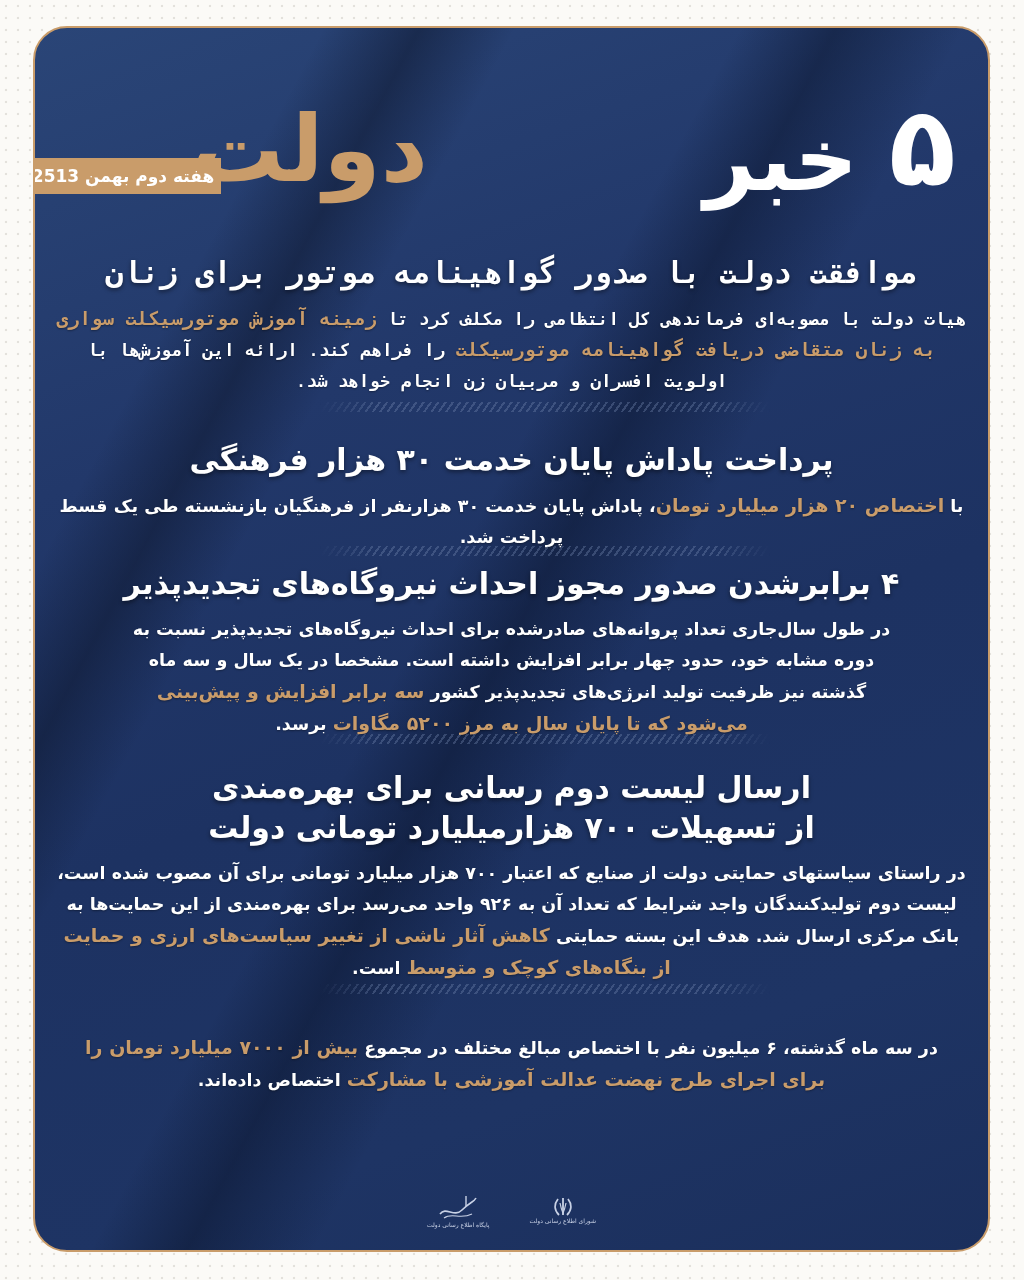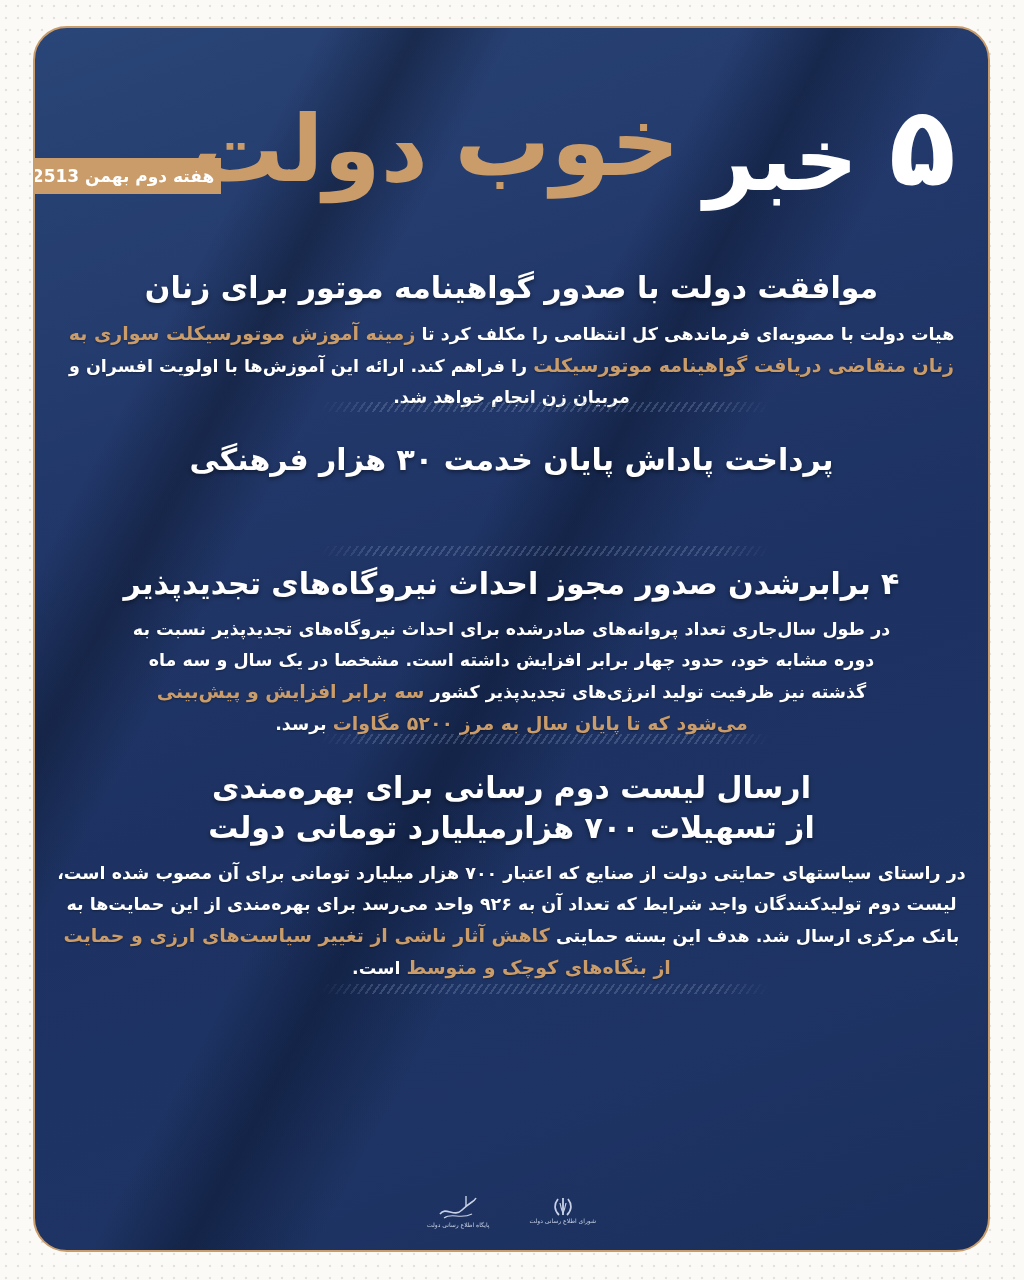--- a/index.html
+++ b/index.html
@@ -73,50 +73,51 @@
     }
   </style>
 </head>
 <body>
 
 <div class="card">
 
   <div class="header">
     <div class="title-num">۵</div>
     <div class="title-khabar">خبر</div>
-    <div class="title-khub">خوب</div>
     <div class="title-dolat">دولت</div>
     <div class="date-badge">هفته دوم بهمن 2513</div>
   </div>
 
-  <div class="news" style="top:240px;">
+  <div class="news" style="top:227px;font-family:Liberation Mono, monospace;">
     <h2>موافقت دولت با صدور گواهینامه موتور برای زنان</h2>
     <p><span>هیات دولت با مصوبه‌ای فرماندهی کل انتظامی را مکلف کرد تا </span><span class="hl">زمینه آموزش موتورسیکلت سواری به زنان متقاضی دریافت گواهینامه موتورسیکلت</span><span> را فراهم کند. ارائه این آموزش‌ها با اولویت افسران و مربیان زن انجام خواهد شد.</span></p>
   </div>
   <div class="sep" style="top:374px;"></div>
 
   <div class="news" style="top:412px;">
     <h2>پرداخت پاداش پایان خدمت ۳۰ هزار فرهنگی</h2>
+    <p><span>با </span><span class="hl">اختصاص ۲۰ هزار میلیارد تومان</span><span>، پاداش پایان خدمت ۳۰ هزارنفر از فرهنگیان بازنشسته طی یک قسط پرداخت شد.</span></p>
   </div>
   <div class="sep" style="top:518px;"></div>
 
   <div class="news" style="top:536px;">
     <h2>۴ برابرشدن صدور مجوز احداث نیروگاه‌های تجدیدپذیر</h2>
     <p style="width:760px;"><span>در طول سال‌جاری تعداد پروانه‌های صادرشده برای احداث نیروگاه‌های تجدیدپذیر نسبت به دوره مشابه خود، حدود چهار برابر افزایش داشته است. مشخصا در یک سال و سه ماه گذشته نیز ظرفیت تولید انرژی‌های تجدیدپذیر کشور </span><span class="hl">سه برابر افزایش و پیش‌بینی می‌شود که تا پایان سال به مرز ۵۲۰۰ مگاوات</span><span> برسد.</span></p>
   </div>
   <div class="sep" style="top:706px;"></div>
 
   <div class="news" style="top:740px;">
     <h2>ارسال لیست دوم رسانی برای بهره‌مندی</h2>
     <h2>از تسهیلات ۷۰۰ هزارمیلیارد تومانی دولت</h2>
     <p style="width:910px;"><span>در راستای سیاستهای حمایتی دولت از صنایع که اعتبار ۷۰۰ هزار میلیارد تومانی برای آن مصوب شده است، لیست دوم تولیدکنندگان واجد شرایط که تعداد آن به ۹۲۶ واحد می‌رسد برای بهره‌مندی از این حمایت‌ها به بانک مرکزی ارسال شد. هدف این بسته حمایتی </span><span class="hl">کاهش آثار ناشی از تغییر سیاست‌های ارزی و حمایت از بنگاه‌های کوچک و متوسط</span><span> است.</span></p>
   </div>
   <div class="sep" style="top:956px;"></div>
 
   <div class="news" style="top:994px;">
+    <p style="width:860px;"><span>در سه ماه گذشته، ۶ میلیون نفر با اختصاص مبالغ مختلف در مجموع </span><span class="hl">بیش از ۷۰۰۰ میلیارد تومان را برای اجرای طرح نهضت عدالت آموزشی با مشارکت</span><span> اختصاص داده‌اند.</span></p>
   </div>
 
   <div class="footer">
     <div class="logo">
       <svg width="44" height="30" viewBox="0 0 44 30">
         <path d="M4 22 C10 14, 18 26, 26 18 S38 10, 40 6" stroke="#c9d2e6" stroke-width="1.6" fill="none"></path>
         <path d="M8 26 C16 20, 24 28, 36 22" stroke="#c9d2e6" stroke-width="1.2" fill="none"></path>
         <path d="M30 4 L30 14" stroke="#c9d2e6" stroke-width="1.4"></path>
       </svg>
       <span style="font-size:6px;">پایگاه اطلاع رسانی دولت</span>

